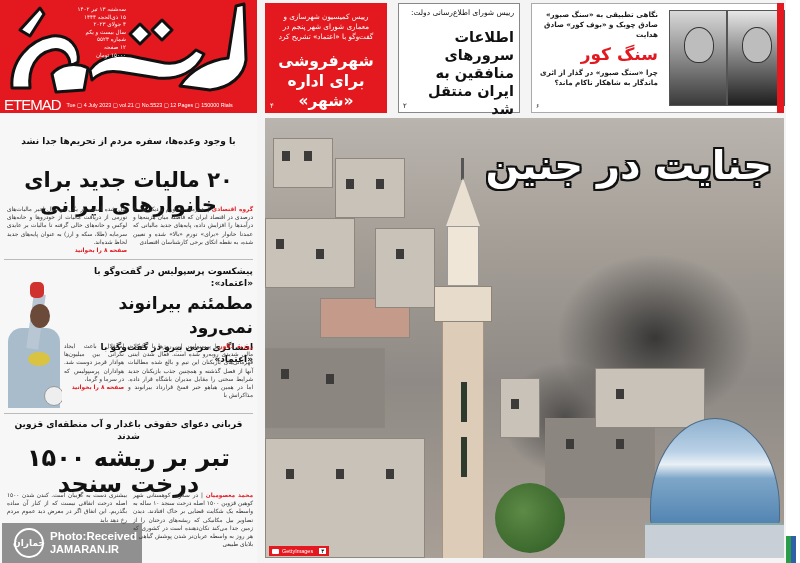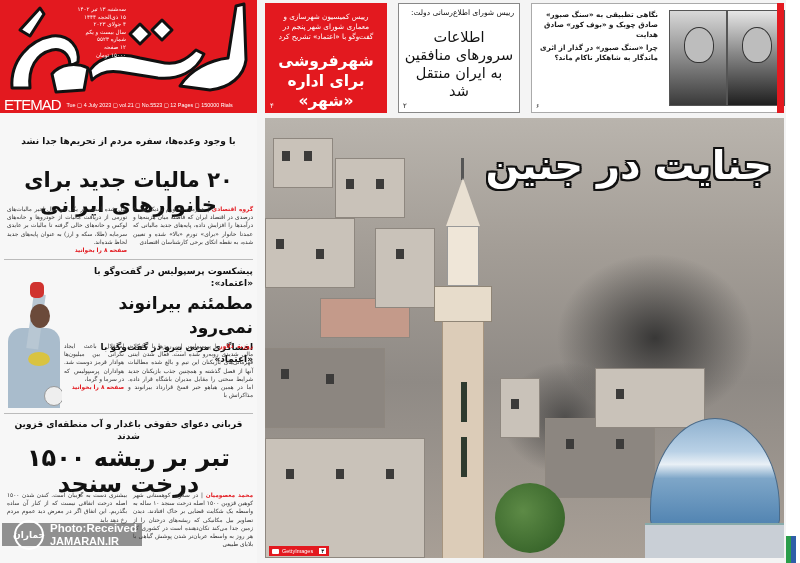--- a/index.html
+++ b/index.html
@@ -15,21 +15,21 @@
   #masthead .issue-info { font-family: "Liberation Sans", sans-serif; font-size: 5.4px; margin-left: 6px; white-space: nowrap; }
 
   
   #promo-red { position: absolute; left: 265px; top: 3px; width: 122px; height: 110px; background: #e3191f; color: #fff; padding: 9px 6px; }
   #promo-red .kicker { font-size: 7.2px; line-height: 10px; text-align: center; direction: rtl; }
   #promo-red .headline { font-size: 15.5px; line-height: 20px; font-weight: bold; text-align: center; direction: rtl; margin-top: 9px; }
   #promo-red .page-no { position: absolute; left: 5px; bottom: 3px; font-size: 7px; }
 
   #promo-info { position: absolute; left: 398px; top: 3px; width: 122px; height: 110px; background: #fff; border: 1px solid #888; padding: 4px 5px; }
   #promo-info .kicker { font-size: 7.5px; line-height: 10px; direction: rtl; text-align: right; }
-  #promo-info .headline { font-size: 14.5px; line-height: 18px; font-weight: normal; text-align: center; direction: rtl; margin-top: 10px; }
+  #promo-info .headline { font-size: 14.5px; line-height: 18px; font-weight: bold; text-align: right; direction: rtl; margin-top: 10px; }
   #promo-info .page-no { position: absolute; left: 4px; bottom: 2px; font-size: 7px; }
 
   #promo-culture { position: absolute; left: 531px; top: 3px; width: 253px; height: 110px; background: #fff; border: 1px solid #aaa; }
   #promo-culture .text { position: absolute; left: 4px; top: 6px; width: 122px; direction: rtl; text-align: right; }
   #promo-culture .kicker { font-size: 7.2px; line-height: 10px; font-weight: bold; color: #222; }
   #promo-culture .headline { font-size: 17px; line-height: 22px; font-weight: bold; color: #e3191f; margin-top: 3px; }
   #promo-culture .sub { font-size: 7.2px; line-height: 10px; font-weight: bold; color: #222; margin-top: 3px; }
   #promo-culture .page-no { position: absolute; left: 4px; bottom: 3px; font-size: 6px; }
   #promo-culture .photo { position: absolute; top: 6px; width: 58px; height: 96px; background: linear-gradient(180deg,#d8d8d8 0%,#9a9a9a 40%,#3a3a3a 100%); border: 1px solid #555; }
   #promo-culture .photo.p1 { left: 137px; }
@@ -52,21 +52,21 @@
   .more-link { color: #e3191f; font-weight: bold; display: block; }
 
   #player-photo { position: absolute; left: 0; top: 163px; width: 62px; height: 132px; overflow: hidden; }
   #player-photo .glove { position: absolute; left: 30px; top: 6px; width: 14px; height: 16px; border-radius: 5px; background: #d0332f; }
   #player-photo .arm { position: absolute; left: 30px; top: 18px; width: 12px; height: 55px; background: #b8c7d3; transform: rotate(8deg); }
   #player-photo .head { position: absolute; left: 30px; top: 28px; width: 20px; height: 24px; border-radius: 50%; background: #6b4a3a; }
   #player-photo .torso { position: absolute; left: 8px; top: 52px; width: 52px; height: 80px; background: #a9bccc; border-radius: 14px 14px 0 0; }
   #player-photo .sponsor { position: absolute; left: 28px; top: 76px; width: 22px; height: 14px; border-radius: 50%; background: #d9c341; }
   #player-photo .ball { position: absolute; left: 44px; top: 110px; width: 20px; height: 20px; border-radius: 50%; background: #eee; border: 1px solid #999; }
 
-  #watermark { position: absolute; left: 2px; top: 410px; width: 140px; height: 23px; display: flex; align-items: center; gap: 6px; color: #fff; background: rgba(60,60,60,0.55); padding-left: 12px; }
+  #watermark { position: absolute; left: 2px; top: 410px; width: 140px; height: 40px; display: flex; align-items: center; gap: 6px; color: #fff; background: rgba(60,60,60,0.55); padding-left: 12px; }
   #watermark .wm-logo { width: 30px; height: 30px; border-radius: 50%; border: 2px solid #fff; display: flex; align-items: center; justify-content: center; font-size: 9px; font-weight: bold; }
   #watermark .wm-text { font-family: "Liberation Sans", sans-serif; font-weight: bold; line-height: 13px; }
   #watermark .wm-line1 { font-size: 11.5px; }
   #watermark .wm-line2 { font-size: 11px; }
 
   
   #main-photo { position: absolute; left: 265px; top: 118px; width: 519px; height: 440px; overflow: hidden;
     background:
       radial-gradient(ellipse 140px 120px at 390px 220px, rgba(40,40,40,0.85), rgba(40,40,40,0) 70%),
       radial-gradient(ellipse 90px 80px at 300px 300px, rgba(50,50,50,0.7), rgba(50,50,50,0) 70%),
@@ -140,20 +140,21 @@
 
 <div id="promo-info">
   <div class="kicker">رییس شورای اطلاع‌رسانی دولت:</div>
   <div class="headline">اطلاعات سرورهای منافقین به ایران منتقل شد</div>
   <div class="page-no">۲</div>
 </div>
 
 <div id="promo-culture">
   <div class="text">
     <div class="kicker">نگاهی تطبیقی به «سنگ صبور» صادق چوبک و «بوف کور» صادق هدایت</div>
+    <div class="headline">سنگ کور</div>
     <div class="sub">چرا «سنگ صبور» در گذار از اثری ماندگار به شاهکار ناکام ماند؟</div>
   </div>
   <div class="page-no">۶</div>
   <div class="photo p1">
       <div class="face"></div>
     </div>
   <div class="photo p2">
       <div class="face"></div>
     </div>
   <div class="red-strip"></div>

